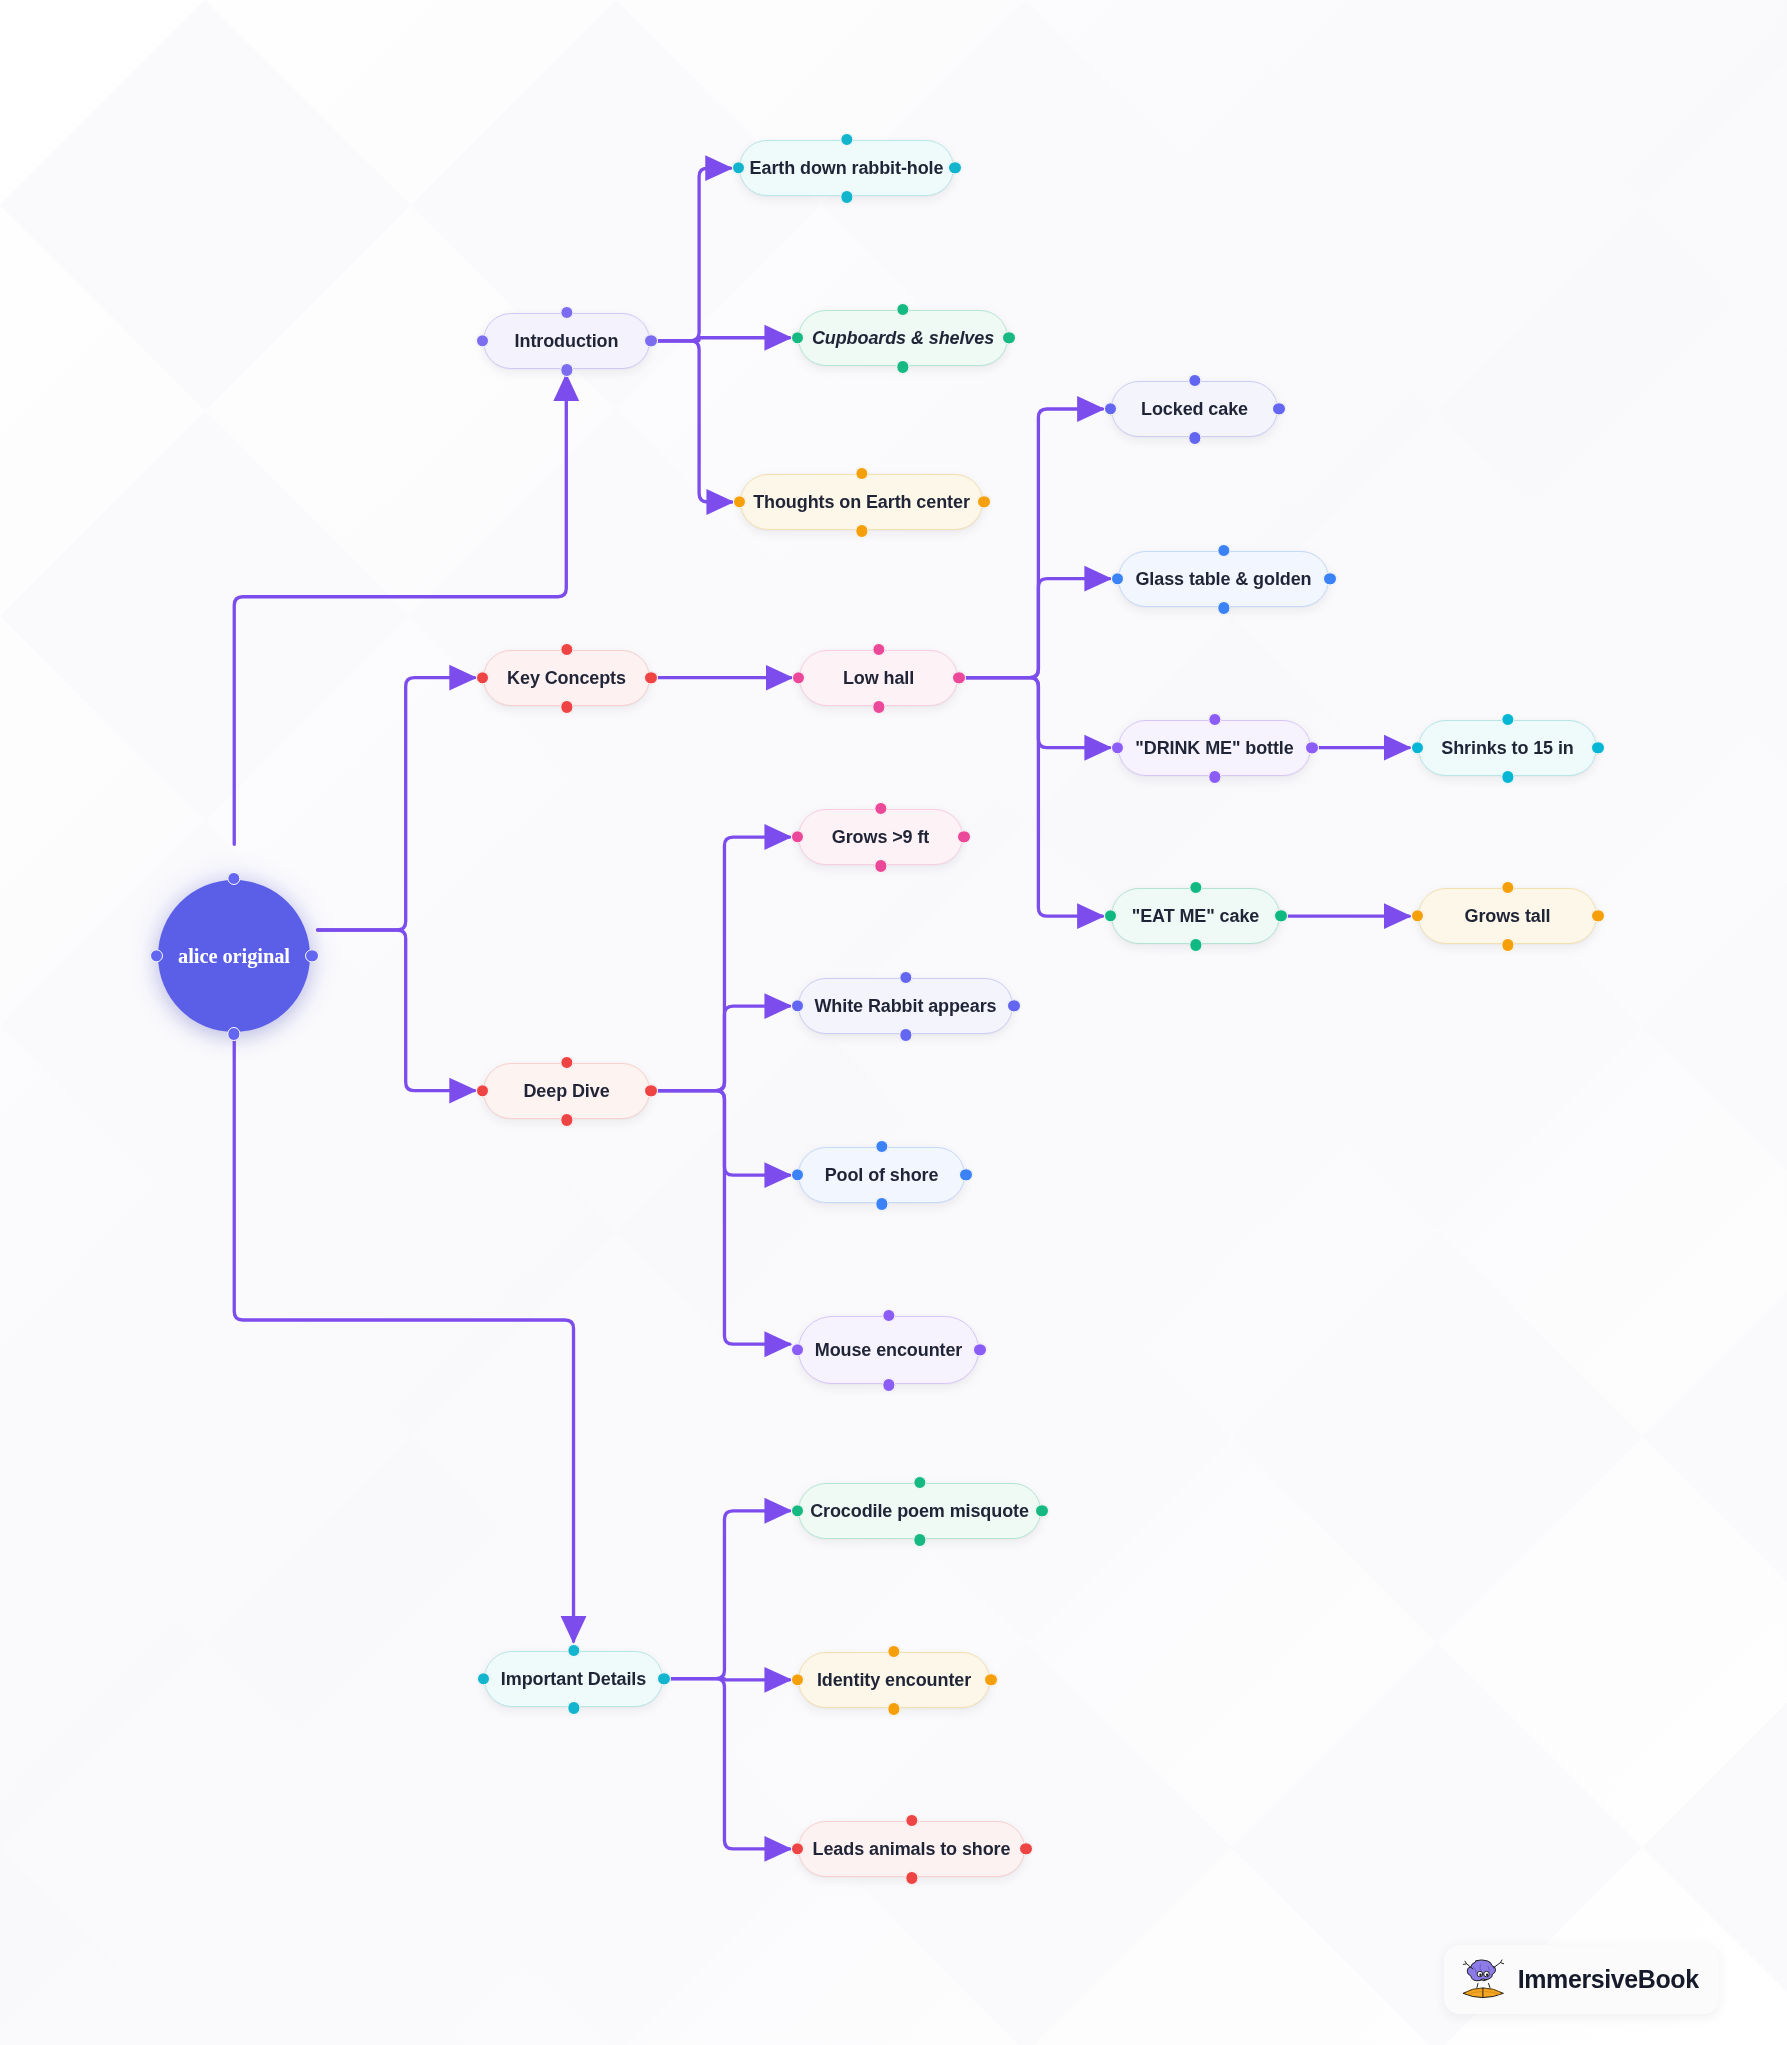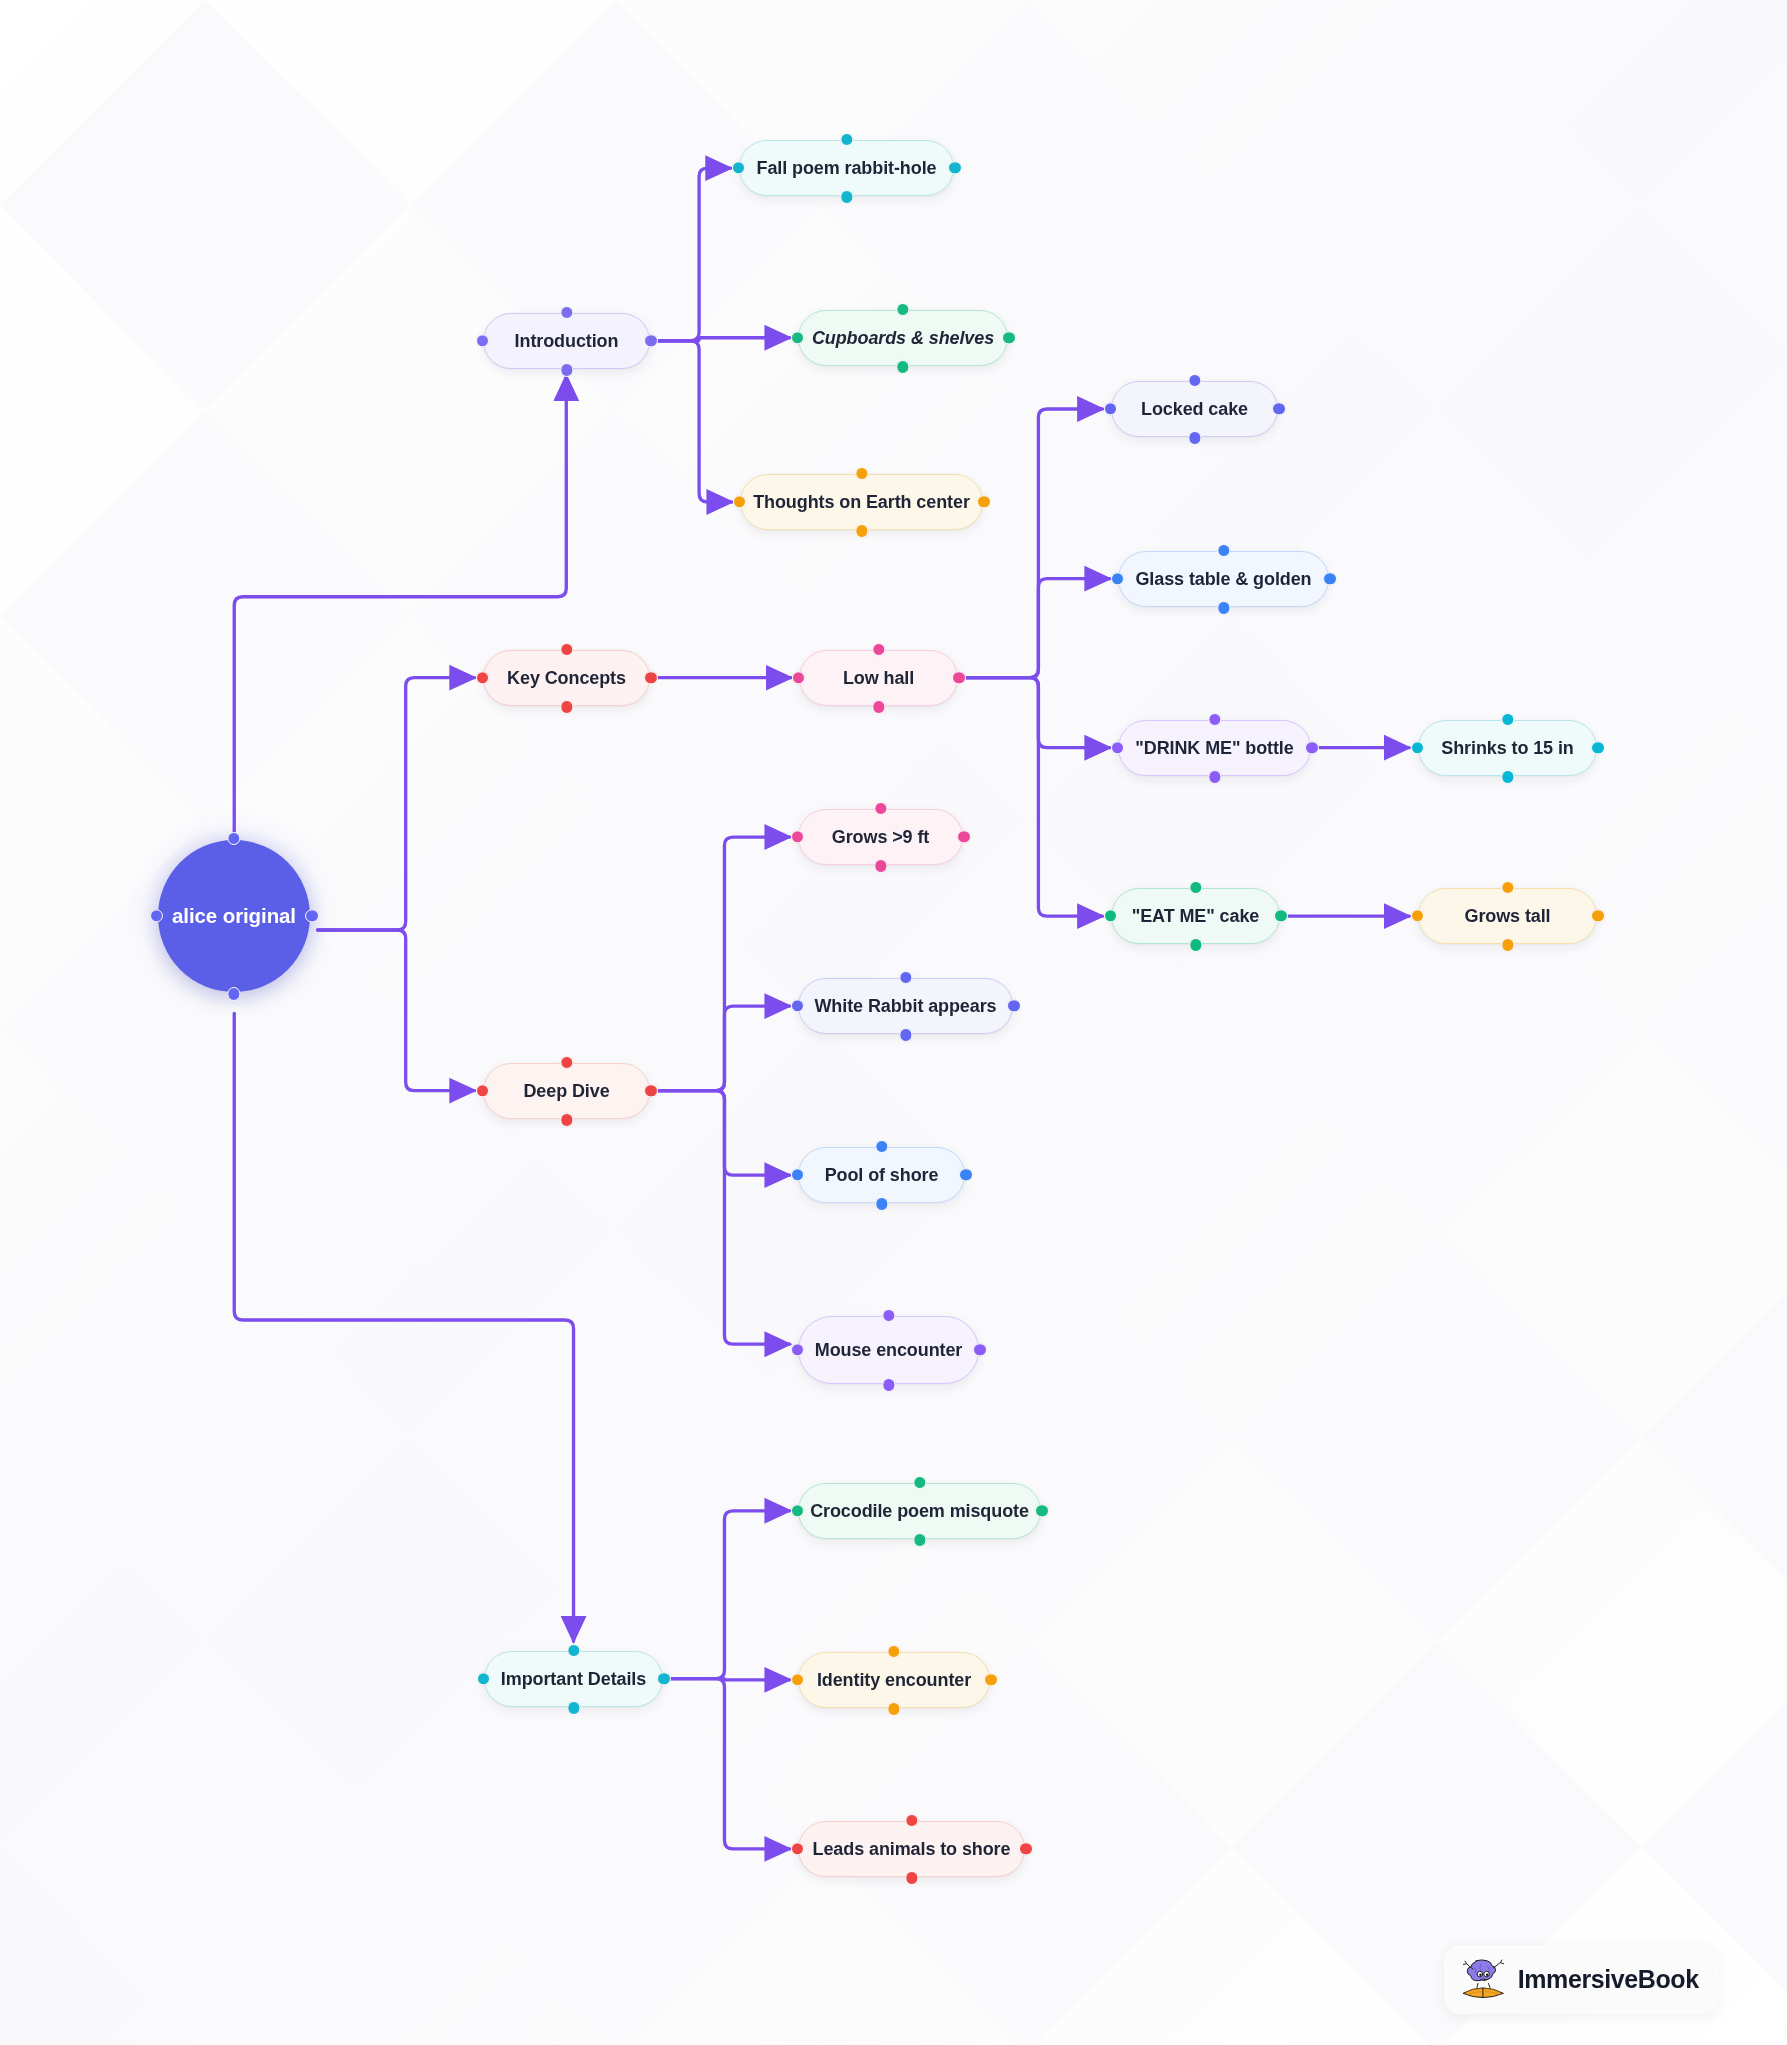--- a/index.html
+++ b/index.html
@@ -127,36 +127,36 @@
         <path d="M 1088 1806 L 1186 1806 Q 1200 1806 1200 1792 L 1200 1680 Q 1200 1666 1214 1666 L 1308 1666"></path>
         <path d="M 1088 1806 L 1186 1806 Q 1200 1806 1200 1820 L 1200 1932 Q 1200 1946 1214 1946 L 1308 1946"></path>
         <path d="M 1088 1806 L 1186 1806 Q 1200 1806 1200 1820 L 1200 2212 Q 1200 2226 1214 2226 L 1308 2226"></path>
         <path d="M 1110 2780 L 1186 2780 Q 1200 2780 1200 2766 L 1200 2516 Q 1200 2502 1214 2502 L 1308 2502"></path>
         <path d="M 1110 2780 L 1199 2780 Q 1200 2780 1200 2781 L 1200 2781 Q 1200 2782 1201 2782 L 1308 2782"></path>
         <path d="M 1110 2780 L 1186 2780 Q 1200 2780 1200 2794 L 1200 3048 Q 1200 3062 1214 3062 L 1308 3062"></path>
       </g>
   </svg>
 
   <div id="nodes-layer">
-      <div class="node root" style="left: 158px; top: 840px; width: 152px; height: 152px; background: rgb(91, 95, 232);">
+      <div class="node root" style="left: 158px; top: 880px; width: 152px; height: 152px; background: rgb(91, 95, 232); font-family: Liberation Serif, serif;">
         <span class="label">alice original</span>
         <span class="handle left" style="background: rgb(99, 102, 241);"></span>
         <span class="handle right" style="background: rgb(99, 102, 241);"></span>
         <span class="handle top" style="background: rgb(99, 102, 241);"></span>
         <span class="handle bottom" style="background: rgb(99, 102, 241);"></span>
       </div>
       <div class="node" style="left: 483px; top: 313px; width: 167px; height: 56px; background: rgb(244, 243, 253); border-color: rgb(207, 201, 246);">
         <span class="label">Introduction</span>
         <span class="handle left" style="background: rgb(124, 109, 240);"></span>
         <span class="handle right" style="background: rgb(124, 109, 240);"></span>
         <span class="handle top" style="background: rgb(124, 109, 240);"></span>
         <span class="handle bottom" style="background: rgb(124, 109, 240);"></span>
       </div>
       <div class="node" style="left: 739px; top: 140px; width: 215px; height: 56px; background: rgb(239, 251, 251); border-color: rgb(185, 230, 230);">
-        <span class="label">Fall poem rabbit-hole</span>
+        <span class="label">Earth down rabbit-hole</span>
         <span class="handle left" style="background: rgb(18, 181, 205);"></span>
         <span class="handle right" style="background: rgb(18, 181, 205);"></span>
         <span class="handle top" style="background: rgb(18, 181, 205);"></span>
         <span class="handle bottom" style="background: rgb(18, 181, 205);"></span>
       </div>
       <div class="node" style="left: 798px; top: 310px; width: 210px; height: 56px; background: rgb(239, 250, 245); border-color: rgb(181, 230, 212); font-style: italic;">
         <span class="label">Cupboards &amp; shelves</span>
         <span class="handle left" style="background: rgb(22, 185, 129);"></span>
         <span class="handle right" style="background: rgb(22, 185, 129);"></span>
         <span class="handle top" style="background: rgb(22, 185, 129);"></span>

